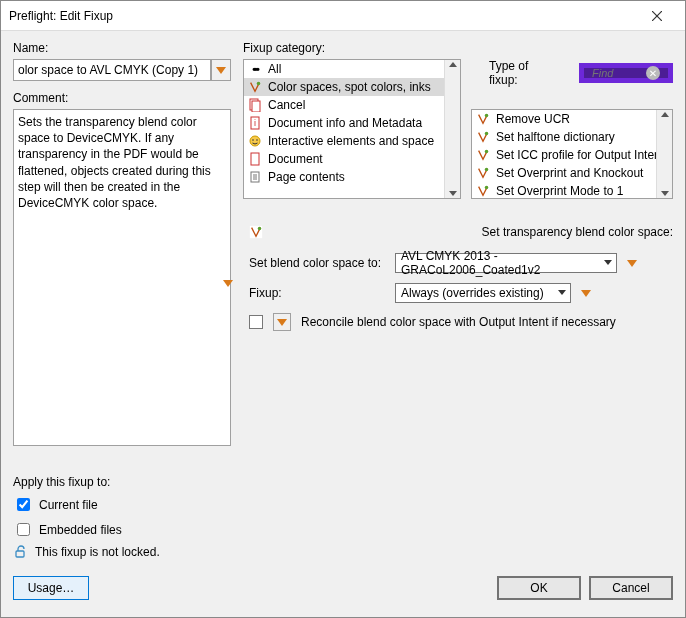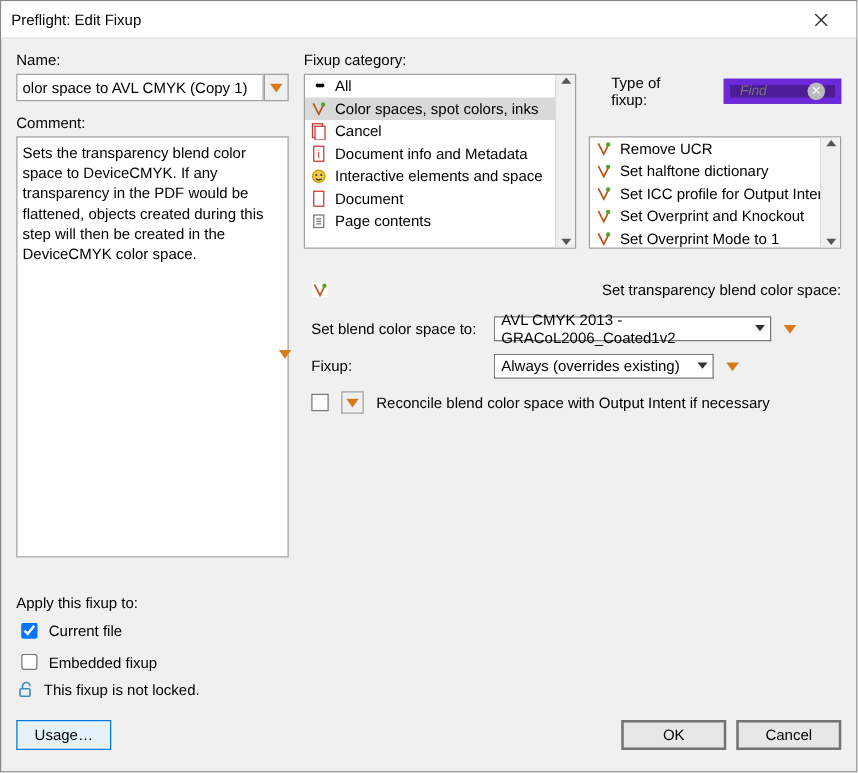--- a/index.html
+++ b/index.html
@@ -336,21 +336,21 @@
       </div>
 
       <div class="apply-section">
         <div class="label">Apply this fixup to:</div>
         <label class="check-row">
           <input type="checkbox" checked="" style="">
           <span>Current file</span>
         </label>
         <label class="check-row">
           <input type="checkbox" style="">
-          <span>Embedded fixup</span>
+          <span>Embedded files</span>
         </label>
         <div class="lock-row">
           <span class="li-icon">
             <svg width="14" height="14" viewBox="0 0 14 14">
                 <rect x="3" y="6" width="8" height="6" rx="1" fill="none" stroke="#3a8cc4" stroke-width="1.3"></rect>
                 <path d="M5 6 V4 a3 3 0 0 1 6 0" fill="none" stroke="#3a8cc4" stroke-width="1.3"></path>
               </svg>
           </span>
           <span>This fixup is not locked.</span>
         </div>

